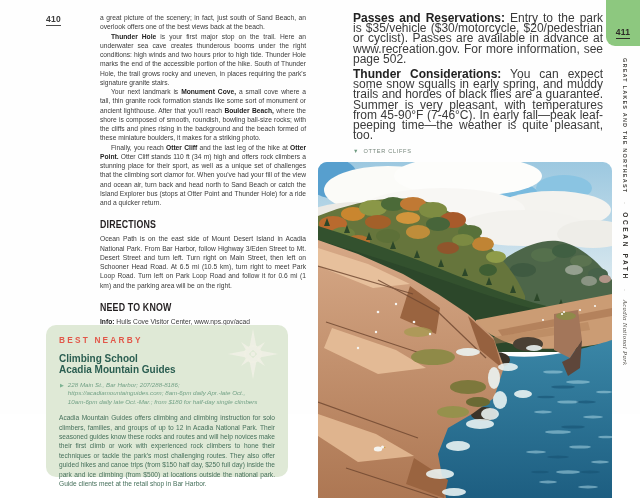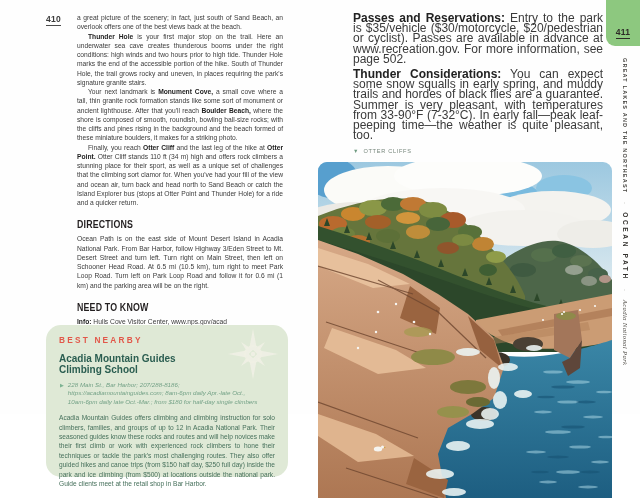--- a/index.html
+++ b/index.html
@@ -6,31 +6,31 @@
   body{width:640px;height:498px;overflow:hidden;background:#ffffff;
        font-family:"Liberation Sans",sans-serif;-webkit-font-smoothing:antialiased;}
   .spread{position:relative;width:640px;height:414px;background:#fefefe;}
 
   
   .pgnum{font-size:8.5px;font-weight:bold;color:#3b3b3b;letter-spacing:.3px;}
   .pgnum .inner{border-bottom:1px solid #4a4a4a;padding-bottom:1px;}
   .pgnum-left{position:absolute;left:46px;top:14px;}
 
   
-  .left-col{position:absolute;left:77px;top:13px;width:206px;}
+  .left-col{position:absolute;left:100px;top:13px;width:206px;}
   .body-text{font-size:6.7px;line-height:9.25px;color:#3a3a3a;text-align:justify;margin:0;}
   .body-text b{color:#222;}
   .indent{text-indent:11px;}
   .sec-heading{font-size:10.5px;font-weight:bold;color:#231f20;letter-spacing:.2px;
                transform:scaleX(.84);transform-origin:left center;margin:11px 0 4px 0;}
   .info-line{margin-top:2px;}
 
   
   .bn-box{position:absolute;left:46px;top:325px;width:242px;height:152px;
-          background:#dfe9d6;border-radius:15px;padding:10px 13px;box-sizing:border-box;}
+          background:#dfe9d6;border-radius:10px;padding:10px 13px;box-sizing:border-box;}
   .bn-label{color:#e25749;font-size:9px;font-weight:bold;letter-spacing:2.4px;
             transform:scaleX(.92);transform-origin:left center;}
   .bn-title{font-size:10px;font-weight:bold;color:#2b5e51;line-height:11px;margin-top:8px;}
   .bn-details{display:flex;margin-top:6px;}
   .bn-details .marker{font-size:5px;color:#7db392;margin:1px 4px 0 1px;}
   .bn-details .txt{font-style:italic;font-size:6.2px;line-height:8.4px;color:#74a287;width:196px;}
   .bn-body{margin-top:7px;font-size:6.6px;line-height:9.4px;color:#47715c;text-align:justify;}
   .compass{position:absolute;top:2px;right:8px;width:54px;height:54px;opacity:.8;}
 
   
@@ -95,22 +95,22 @@
             <path d="M0,17 L3,3 L-3,3 Z"></path>
             <path d="M-17,0 L-3,-3 L-3,3 Z"></path>
             <path d="M17,0 L3,-3 L3,3 Z"></path>
           </g>
           <circle r="2.2"></circle>
         </g>
       </g>
     </svg>
     <div class="bn-label">BEST NEARBY</div>
     <div class="bn-title">
+      <div>Climbing School</div>
       <div>Acadia Mountain Guides</div>
-      <div>Climbing School</div>
     </div>
     <div class="bn-details">
       <span class="marker">▶</span>
       <span class="txt">228 Main St., Bar Harbor; 207/288-8186; https://acadiamountainguides.com; 8am-6pm daily Apr.-late Oct., 10am-6pm daily late Oct.-Mar.; from $180 for half-day single climbers</span>
     </div>
     <div class="bn-body body-text">Acadia Mountain Guides offers climbing and climbing instruction for solo climbers, families, and groups of up to 12 in Acadia National Park. Their seasoned guides know these rocks and routes and will help novices make their first climb or work with experienced rock climbers to hone their techniques or tackle the park's most challenging routes. They also offer guided hikes and canoe trips (from $150 half day, $250 full day) inside the park and ice climbing (from $500) at locations outside the national park. Guide clients meet at the retail shop in Bar Harbor.</div>
   </div>
 
   <div class="green-tab">
     <span class="pgnum">
@@ -121,21 +121,21 @@
   <div class="sidebar-vert">
     <span class="sb-region">GREAT LAKES AND THE NORTHEAST</span>
     <span class="sb-dot">·</span>
     <span class="sb-trail">OCEAN PATH</span>
     <span class="sb-dot">·</span>
     <span class="sb-park">Acadia National Park</span>
   </div>
 
   <div class="right-col">
     <p class="body-text"><b>Passes and Reservations:</b><span> Entry to the park is $35/vehicle ($30/motorcycle, $20/pedestrian or cyclist). Passes are available in advance at www.recreation.gov. For more information, see page 502.</span></p>
-    <p class="body-text"><b>Thunder Considerations:</b><span> You can expect some snow squalls in early spring, and muddy trails and hordes of black flies are a guarantee. Summer is very pleasant, with temperatures from 33-90°F (7-32°C). In early fall—peak leaf-peeping time—the weather is quite pleasant, too.</span></p>
+    <p class="body-text"><b>Thunder Considerations:</b><span> You can expect some snow squalls in early spring, and muddy trails and hordes of black flies are a guarantee. Summer is very pleasant, with temperatures from 45-90°F (7-46°C). In early fall—peak leaf-peeping time—the weather is quite pleasant, too.</span></p>
     <div class="photo-caption">
       <span class="tri">▼</span>
       <span class="cap">OTTER CLIFFS</span>
     </div>
   </div>
 
   <div class="photo">
     <svg width="294" height="336" viewBox="0 0 294 336">
       <defs>
         <linearGradient id="skyG" x1="0" y1="0" x2="0" y2="1">

